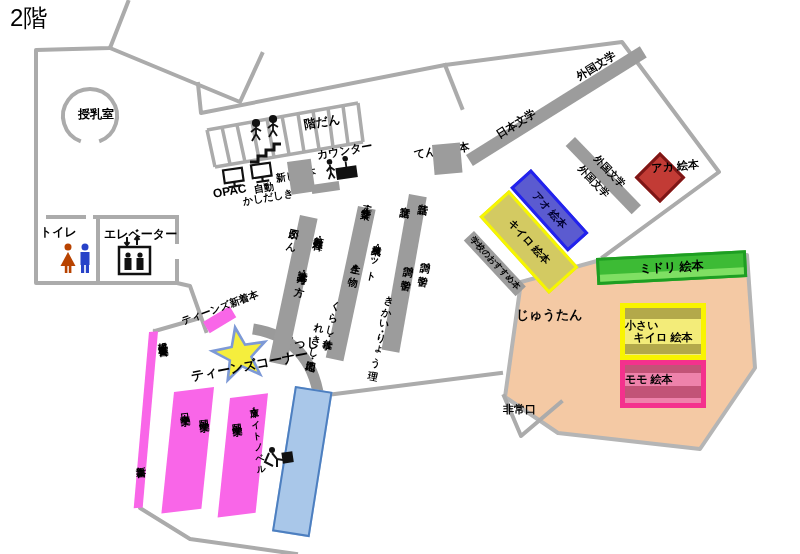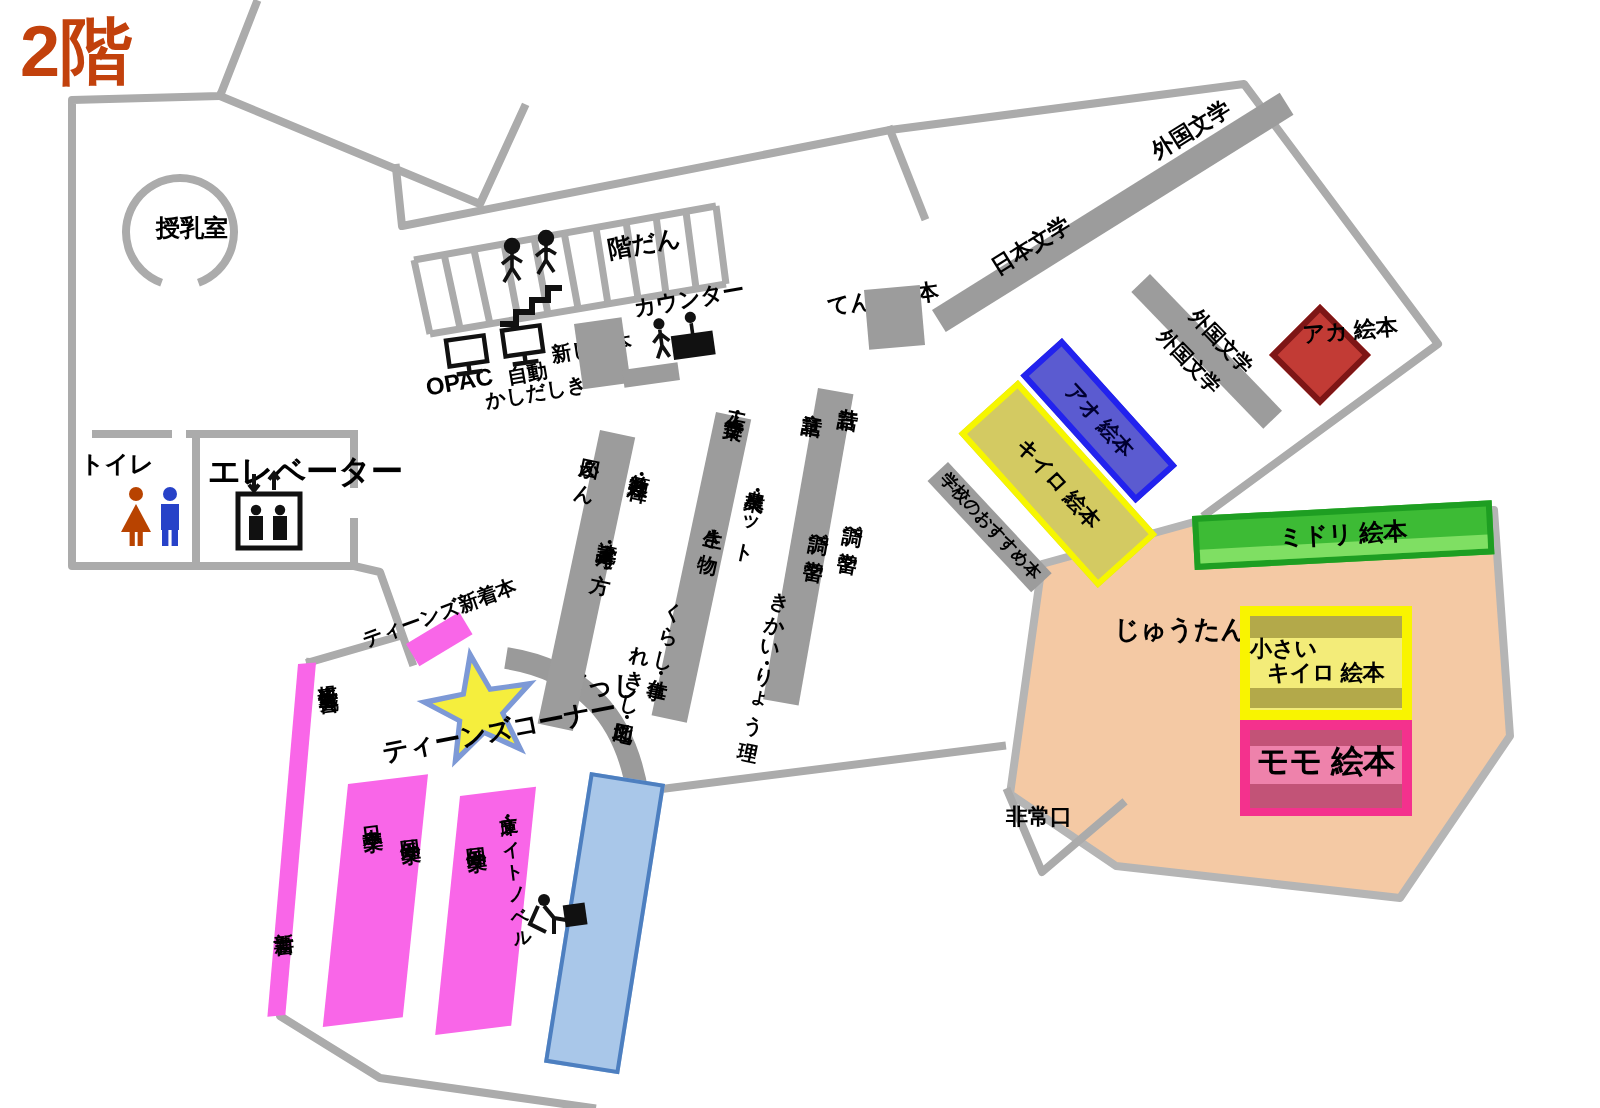--- a/index.html
+++ b/index.html
@@ -6,21 +6,21 @@
   #map{position:relative;width:800px;height:554px;background:#fff;overflow:hidden;
        font-family:"Liberation Sans","DejaVu Sans",sans-serif;}
   svg{position:absolute;left:0;top:0;}
   .lbl{position:absolute;font-weight:bold;color:#000;white-space:nowrap;line-height:1.1;
        transform-origin:left top;}
   .v{writing-mode:vertical-rl;text-orientation:upright;letter-spacing:1px;}
   .band{position:absolute;background:#9c9c9c;transform-origin:left top;}
   .pink{position:absolute;background:#f966e8;transform-origin:left top;}
   .ctr{display:flex;align-items:center;justify-content:center;text-align:center;}
   .box{position:absolute;transform-origin:left top;box-sizing:border-box;}
-  #title{position:absolute;left:10px;top:2px;font-size:36px;font-weight:bold;color:#c2410c;}
+  #title{position:absolute;left:10px;top:2px;font-size:24px;font-weight:normal;color:#000000;}
 </style>
 </head>
 <body>
 
 <div id="map">
 
   <svg width="800" height="554">
 
     <polygon points="521,282 597,261 747,255 755,368 700,449 558,433 505,397" fill="#f4c9a4" stroke="#b5b5b5" stroke-width="4" stroke-linejoin="round"></polygon>
 
@@ -47,30 +47,30 @@
     </g>
 
     <polygon fill="#7d99d6" points="234.4,323.5 245.7,343.3 268.3,340 252.9,356.8 263,377.2 242.3,367.8 226,383.8 228.5,361.1 208.3,350.5 230.6,346"></polygon>
     <polygon fill="#f5ee3d" points="235.8,331.4 244.4,346 261.2,343.7 249.9,356.4 257.3,371.7 241.7,364.8 229.5,376.6 231.2,359.7 216.2,351.7 232.8,348.1"></polygon>
   </svg>
 
   <div id="title">2階</div>
 
   <div class="lbl" style="left:78px;top:108px;font-size:12px">授乳室</div>
   <div class="lbl" style="left:40px;top:226px;font-size:12px">トイレ</div>
-  <div class="lbl" style="left:104px;top:228px;font-size:16px">エレベーター</div>
+  <div class="lbl" style="left:104px;top:228px;font-size:12px">エレベーター</div>
   <div class="lbl" style="left:303px;top:119px;font-size:12px;transform:rotate(-10deg)">階だん</div>
   <div class="lbl" style="left:316px;top:149px;font-size:11px;transform:rotate(-10deg)">カウンター</div>
   <div class="lbl" style="left:212px;top:188px;font-size:12px;transform:rotate(-10deg)">OPAC</div>
   <div class="lbl" style="left:253px;top:184px;font-size:10px;transform:rotate(-10deg)">自動</div>
   <div class="lbl" style="left:242px;top:196px;font-size:10px;transform:rotate(-10deg)">かしだしき</div>
   <div class="lbl" style="left:275px;top:173px;font-size:10px;transform:rotate(-10deg)">新しい本</div>
   <div class="lbl" style="left:413px;top:148px;font-size:11px;transform:rotate(-8deg)">てんじの本</div>
   <div class="lbl" style="left:280px;top:336px;font-size:13px">ざっし</div>
-  <div class="lbl" style="left:557px;top:308px;font-size:13px">じゅうたん</div>
+  <div class="lbl" style="left:516px;top:308px;font-size:13px">じゅうたん</div>
   <div class="lbl" style="left:503px;top:403px;font-size:11px">非常口</div>
 
   <div class="band" style="left:287px;top:162px;width:24px;height:33px;transform:rotate(-8deg)"></div>
   <div class="band" style="left:311px;top:185px;width:28px;height:9px;transform:rotate(-8deg)"></div>
   <div class="band" style="left:432px;top:145px;width:28px;height:30px;transform:rotate(-5deg)"></div>
 
   <div class="band" style="left:300px;top:215px;width:18px;height:150px;transform:rotate(12deg)"></div>
   <div class="band" style="left:358px;top:206px;width:18px;height:155px;transform:rotate(12deg)"></div>
   <div class="band" style="left:409px;top:194px;width:18px;height:158px;transform:rotate(10deg)"></div>
 
@@ -119,21 +119,21 @@
 
   <div class="box" style="left:620px;top:303px;width:86px;height:57px;background:#f3ec79;border:5px solid #f9f400">
     <div style="height:11px;background:#b3a94a"></div>
     <div class="lbl" style="position:static;text-align:left;font-size:11px">小さい</div>
     <div class="lbl" style="position:static;text-align:center;font-size:11px">キイロ 絵本</div>
     <div style="height:10px;background:#b3a94a;margin-top:1px"></div>
   </div>
 
   <div class="box" style="left:620px;top:360px;width:86px;height:48px;background:#ee82ab;border:5px solid #f4318d">
     <div style="height:8px;background:#c25377"></div>
-    <div class="lbl" style="position:static;text-align:center;font-size:16px">モモ 絵本</div>
+    <div class="lbl" style="position:static;text-align:left;font-size:11px">モモ 絵本</div>
     <div style="height:12px;background:#c25377;margin-top:1px"></div>
   </div>
 
   <div class="pink" style="left:203px;top:322px;width:31px;height:13px;transform:rotate(-31deg)"></div>
   <div class="lbl" style="left:180px;top:316px;font-size:10px;transform:rotate(-20deg)">ティーンズ新着本</div>
   <div class="lbl" style="left:190px;top:370px;font-size:13px;transform:rotate(-11deg)">ティーンズコーナー</div>
 
   <div class="pink" style="left:149px;top:332px;width:9px;height:175px;transform:skewY(-5deg) skewX(-5deg)"></div>
   <div class="lbl v" style="left:156px;top:335px;font-size:10px;transform:rotate(-6deg)">児童研究書</div>
   <div class="lbl v" style="left:134px;top:459px;font-size:10px;transform:rotate(-6deg)">新書</div>

